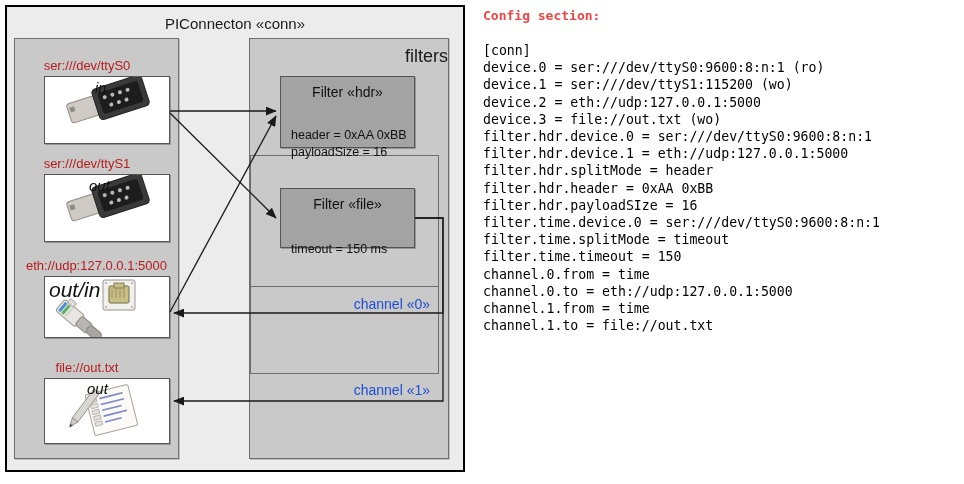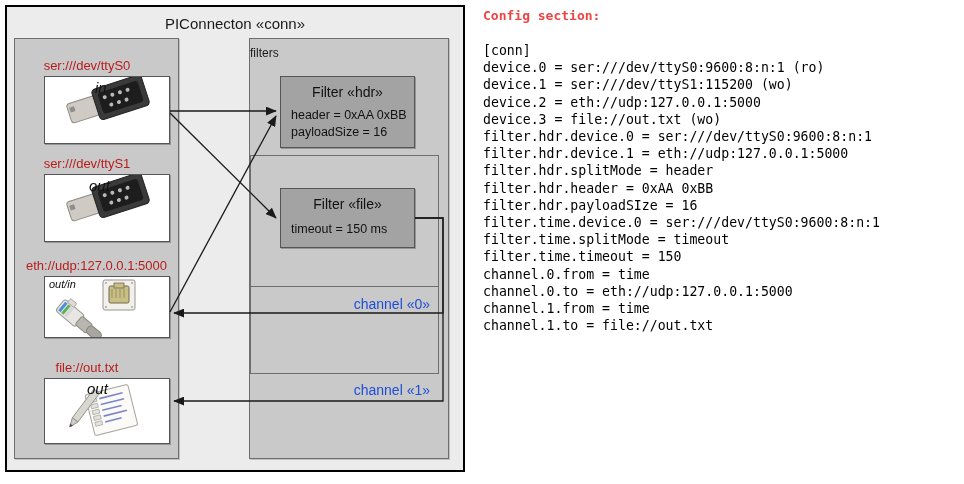--- a/index.html
+++ b/index.html
@@ -9,40 +9,40 @@
 
   
   .outer-frame{position:absolute;left:5px;top:5px;width:460px;height:467px;
       background:#ececec;border:2px solid #000;box-sizing:border-box;}
   .outer-title{position:absolute;left:0;top:8px;width:100%;text-align:center;
       font-size:15px;color:#1a1a1a;}
 
   
   .panel{position:absolute;background:#c9c9c9;border:1px solid #6e6e6e;
       box-sizing:border-box;box-shadow:1px 1px 0 rgba(0,0,0,.18);}
-  .panel-title{position:absolute;left:0;top:7px;width:100%;text-align:left;
-      font-size:12px;color:#1a1a1a;}
+  .panel-title{position:absolute;left:0;top:7px;width:100%;text-align:right;
+      font-size:18px;color:#1a1a1a;}
 
   #devices-panel{left:14px;top:38px;width:165px;height:421px;}
   #filters-panel{left:249px;top:38px;width:200px;height:421px;}
 
   
   .dev-label{position:absolute;width:126px;text-align:center;font-size:13px;
       color:#b91c1c;}
   .dev-box{position:absolute;width:126px;background:#fff;border:1px solid #555;
       box-sizing:border-box;box-shadow:1px 1px 0 rgba(0,0,0,.25);overflow:hidden;font-style:italic;}
   .dev-dir{position:absolute;font-size:15px;color:#111;z-index:3;}
 
   
   .filter-box{position:absolute;background:#a3a3a3;border:1px solid #555;
       box-sizing:border-box;box-shadow:1px 1px 0 rgba(0,0,0,.25);}
   .filter-title{position:absolute;left:0;top:7px;width:100%;text-align:center;
       font-size:14px;color:#111;}
   .filter-prop{position:absolute;left:10px;font-size:12.5px;color:#111;
-      white-space:nowrap;}
+      white-space:nowrap;margin-top:20px;}
 
   
   .chan-frame{position:absolute;border:1px solid #6e6e6e;box-sizing:border-box;}
   .chan-label{position:absolute;right:8px;font-size:14px;color:#1d4ed8;
       white-space:nowrap;}
 
   
   #config{position:absolute;left:483px;top:8px;width:475px;}
   .cfg-head{font-family:"DejaVu Sans Mono","Liberation Mono",monospace;
       font-size:13px;font-weight:bold;color:#ef4444;letter-spacing:0px;}
@@ -103,21 +103,21 @@
             <circle cx="51" cy="24" r="2"></circle>
           <circle cx="59" cy="24" r="2"></circle>
         </g>
         <rect x="2" y="14" width="5" height="5" fill="#8f8d88"></rect>
       </g>
     </svg>
   </div>
 
   <div class="dev-label" style="left:14px;top:258px;width:165px;">eth://udp:127.0.0.1:5000</div>
   <div class="dev-box" style="left:44px;top:276px;height:62px;">
-    <div class="dev-dir" style="left:4px;top:1px;font-size:11px;">out/in</div>
+    <div class="dev-dir" style="left:4px;top:1px;font-size:21px;">out/in</div>
     <svg width="126" height="62" viewBox="0 0 126 62">
       <rect x="58" y="3" width="32" height="30" rx="2" fill="#f2f0ec" stroke="#9a968f" stroke-width="1"></rect>
       <rect x="64" y="9" width="20" height="17" rx="1.5" fill="#c9bf82" stroke="#6f6a52" stroke-width="1"></rect>
       <rect x="69" y="6" width="10" height="5" fill="#c9bf82" stroke="#6f6a52" stroke-width="0.8"></rect>
       <g stroke="#8a8268" stroke-width="0.8">
         <line x1="67" y1="12" x2="67" y2="21"></line>
           <line x1="71" y1="12" x2="71" y2="21"></line>
         <line x1="75" y1="12" x2="75" y2="21"></line>
           <line x1="79" y1="12" x2="79" y2="21"></line>
       </g>

